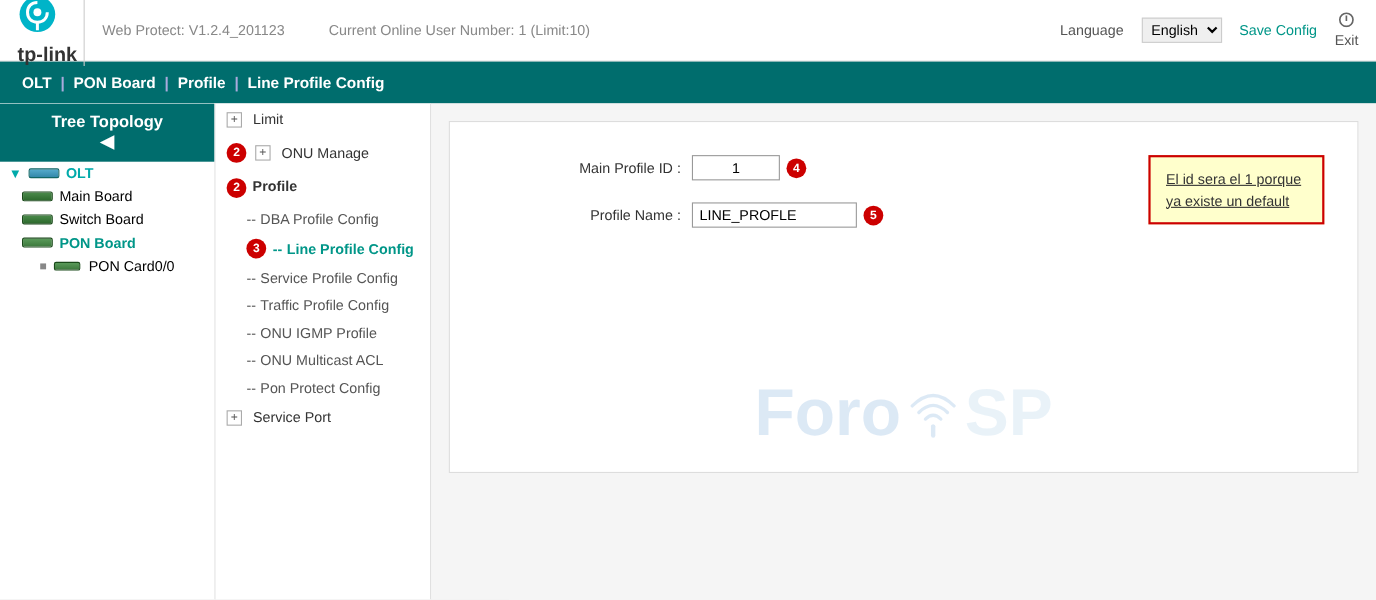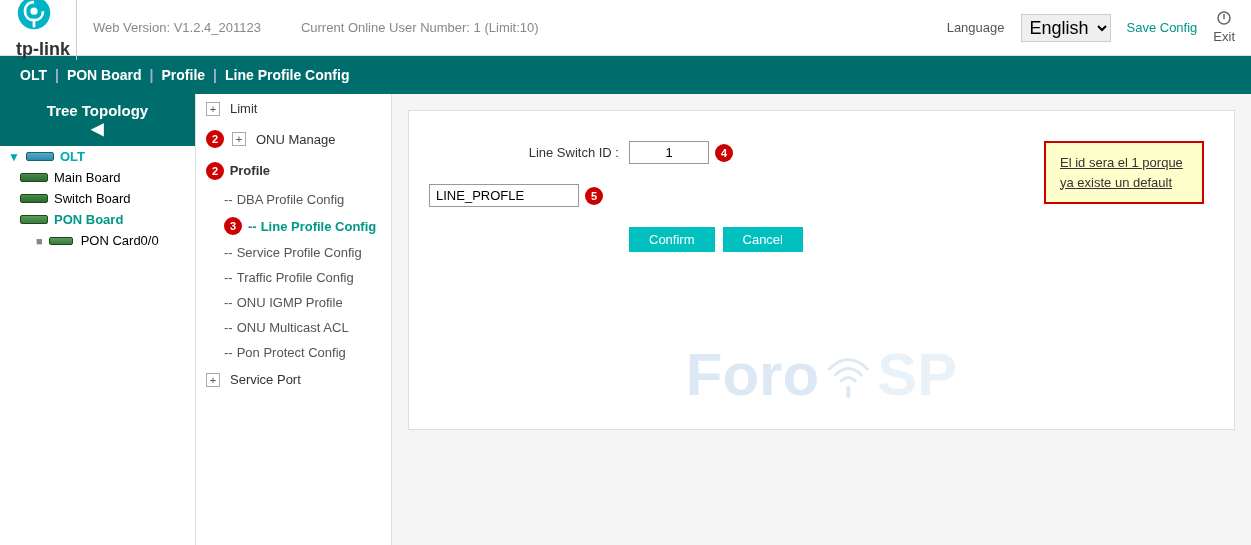--- a/index.html
+++ b/index.html
@@ -10,21 +10,21 @@
       display: flex; align-items: center;
       background: #fff; border-bottom: 1px solid #ddd;
       height: 56px; padding: 0 16px; gap: 16px;
     }
     .logo-area { display: flex; align-items: flex-start; gap: 8px; border-right: 1px solid #ccc; padding-right: 6px; flex-direction: column; }
     .logo-icon { width: 36px; height: 36px; }
     .logo-text { font-size: 18px; font-weight: bold; color: #333; }
     .header-info { flex: 1; display: flex; align-items: center; gap: 40px; color: #888; font-size: 13px; }
     .header-right { display: flex; align-items: center; gap: 16px; }
     .lang-label { color: #555; }
-    .lang-select { border: 1px solid #ccc; padding: 2px 4px; font-size: 18px; }
+    .lang-select { border: 1px solid #ccc; padding: 2px 4px; font-size: 13px; }
     .save-config { color: #009688; text-decoration: none; font-size: 13px; cursor: pointer; }
     .exit-btn { display: flex; align-items: center; gap: 4px; color: #555; font-size: 13px; cursor: pointer; flex-direction: column; }
 
     
     .breadcrumb-bar {
       background: #006d6d; color: #fff;
       padding: 0 16px; height: 38px;
       display: flex; align-items: center;
       font-size: 14px; font-weight: bold;
     }
@@ -111,21 +111,21 @@
   <div class="logo-area">
     <svg class="logo-icon" viewBox="0 0 40 40">
       <circle cx="20" cy="20" r="18" fill="#00b4c8"></circle>
       <path d="M20 8 C14 8, 10 12, 10 18 C10 24, 14 28, 20 28 C26 28, 30 24, 30 18" stroke="#fff" stroke-width="3" fill="none"></path>
       <circle cx="20" cy="18" r="4" fill="#fff"></circle>
       <line x1="20" y1="28" x2="20" y2="36" stroke="#fff" stroke-width="3"></line>
     </svg>
     <span class="logo-text">tp-link</span>
   </div>
   <div class="header-info">
-    <span>Web Version: V1.2.4_201123</span>
+    <span>Web Protect: V1.2.4_201123</span>
     <span>Current Online User Number: 1 (Limit:10)</span>
   </div>
   <div class="header-right">
     <span class="lang-label">Language</span>
     <select class="lang-select">
       <option>English</option>
     </select>
     <a class="save-config">Save Config</a>
     <span class="exit-btn">
       <svg width="14" height="14" viewBox="0 0 14 14">
@@ -241,34 +241,31 @@
       <span class="plus-box">+</span>
       <span>Service Port</span>
     </div>
   </div>
 
   <div class="content">
     <div class="content-wrap">
       <div class="form-panel">
 
         <div class="form-row">
-          <span class="form-label">Line Switch ID :</span>
+          <span class="form-label">Main Profile ID :</span>
           <input class="form-input" type="text" value="1" style="width: 80px; text-align: center;">
           <span class="badge-circle" style="margin-left:6px;">4</span>
         </div>
 
         <div class="form-row">
+          <span class="form-label">Profile Name :</span>
           <input class="form-input-wide" type="text" value="LINE_PROFLE" style="">
           <span class="badge-circle" style="margin-left:6px;">5</span>
         </div>
 
-        <div class="form-row" style="margin-left:200px;">
-          <button class="btn-confirm">Confirm</button>
-          <button class="btn-cancel">Cancel</button>
-        </div>
 
         <div class="tooltip-box">
           <span>El id sera el 1 porque ya existe un default</span>
         </div>
 
         <div class="watermark">
           <div class="watermark-text">
             <span>Foro</span>
             <svg class="watermark-icon" viewBox="0 0 50 50">
               <path d="M25 38 L25 38 Z" stroke="#4488cc" stroke-width="4" stroke-linecap="round"></path>

